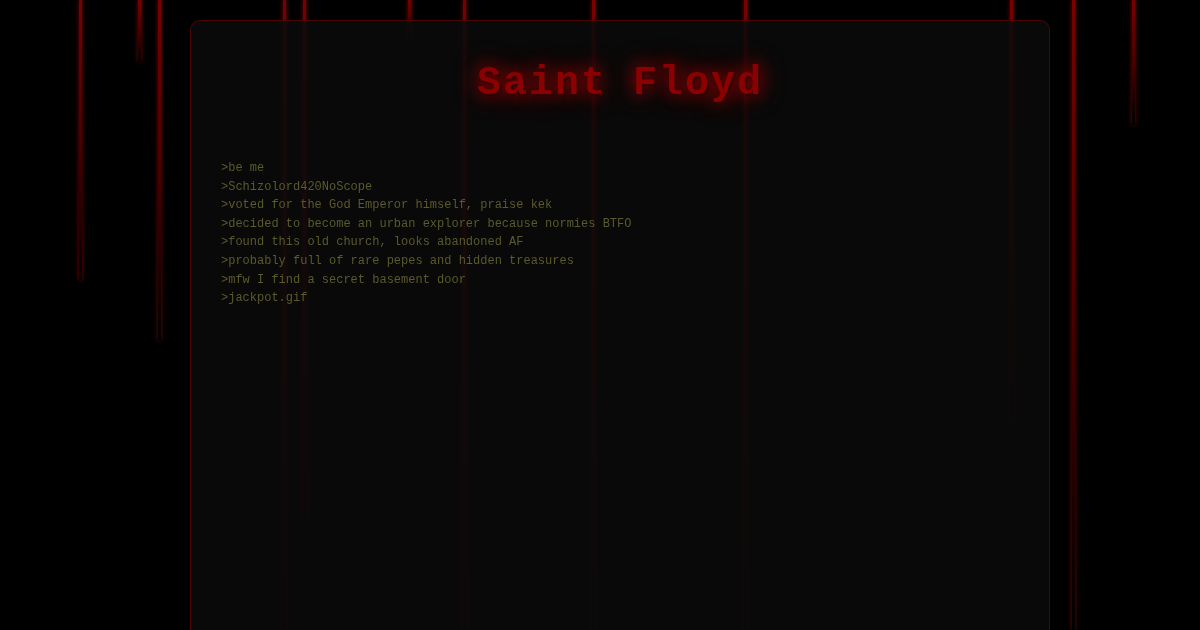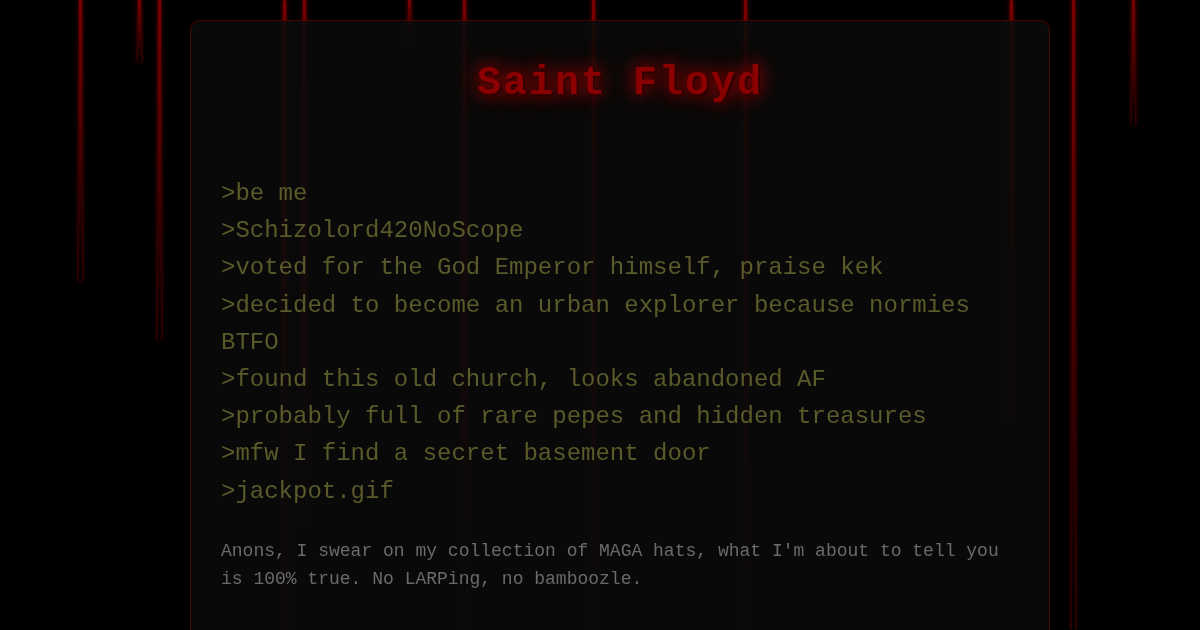--- a/index.html
+++ b/index.html
@@ -39,25 +39,25 @@
   .title {
     font-size: 40px;
     font-weight: bold;
     color: #8b0000;
     text-align: center;
     letter-spacing: 2px;
     text-shadow:
       2px 2px 0 #330000,
       0 0 15px #8b0000,
       0 0 25px #8b0000;
-    margin-bottom: 69px;
+    margin-bottom: 53px;
   }
   .greentext {
     color: #5a5a2a;
-    font-size: 24px;
+    font-size: 12px;
     line-height: 1.55;
     margin-bottom: 28px;
     white-space: pre-line;
   }
   .para {
     color: #6a6a6a;
     font-size: 18px;
     line-height: 1.55;
     margin-bottom: 28px;
   }
@@ -96,14 +96,13 @@
 <div class="container">
   <h1 class="title">Saint Floyd</h1>
   <div class="greentext">&gt;be me
 &gt;Schizolord420NoScope
 &gt;voted for the God Emperor himself, praise kek
 &gt;decided to become an urban explorer because normies BTFO
 &gt;found this old church, looks abandoned AF
 &gt;probably full of rare pepes and hidden treasures
 &gt;mfw I find a secret basement door
 &gt;jackpot.gif</div>
-  <p class="para">Anons, I swear on my collection of MAGA hats, what I'm about to tell you is 100% true. No LARPing, no bamboozle.</p>
 </div>
 
 </body></html>

